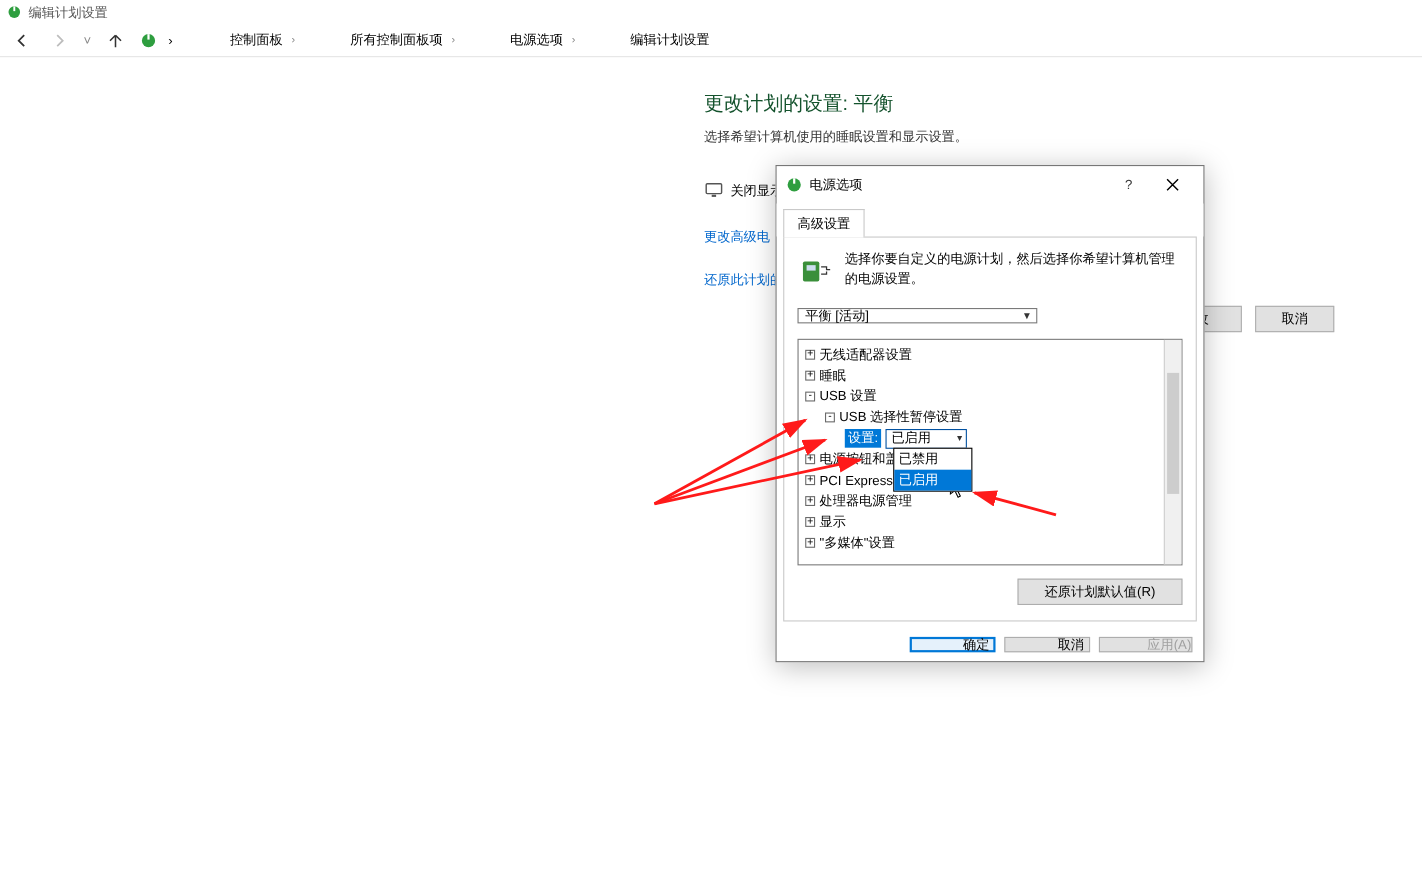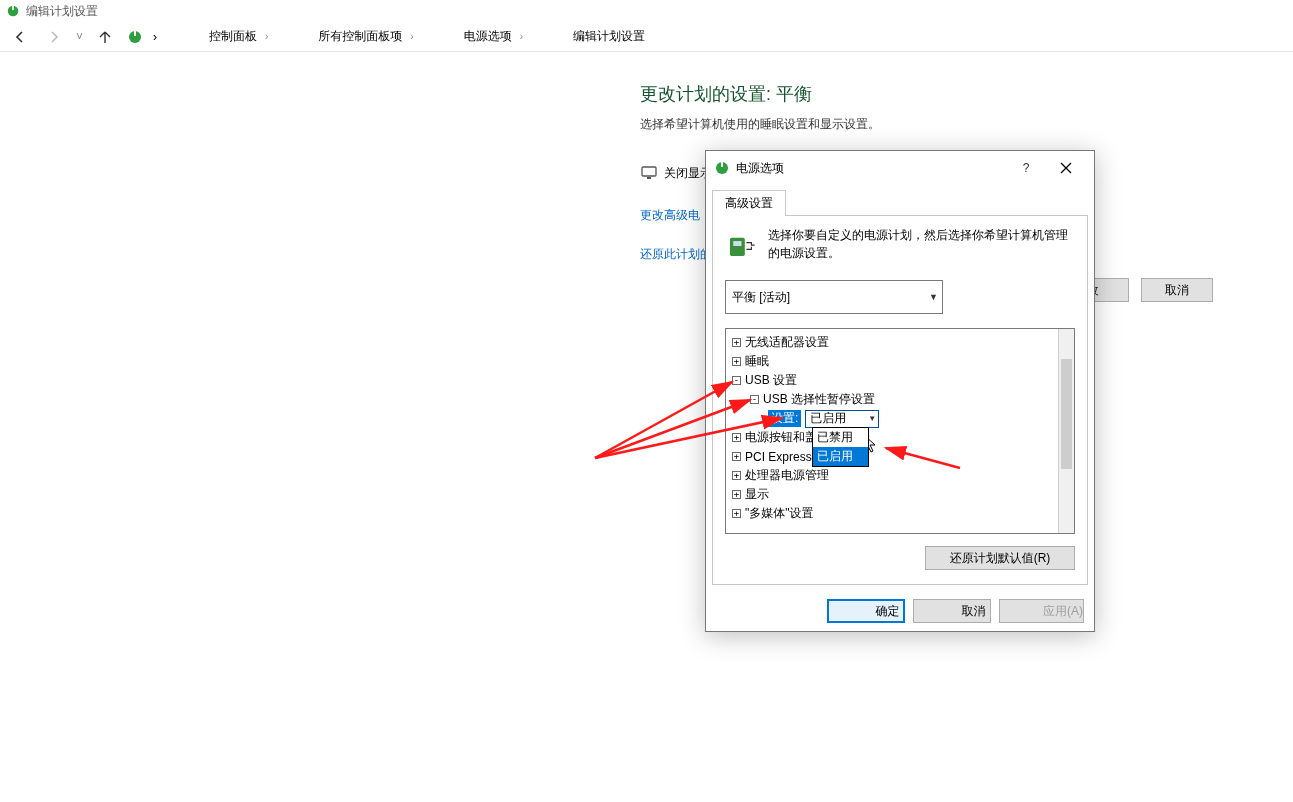--- a/index.html
+++ b/index.html
@@ -29,44 +29,44 @@
   
   .dialog { position: absolute; left: 705px; top: 150px; width: 390px; border: 1px solid #777; background: #fff; box-shadow: 0 4px 24px rgba(0,0,0,.25); }
   .dlg-titlebar { height: 34px; display: flex; align-items: center; padding: 0 8px; }
   .dlg-titlebar .t { flex: 1; display: flex; align-items: center; gap: 6px; }
   .dlg-titlebar .tbtn { width: 40px; height: 30px; display: flex; align-items: center; justify-content: center; color: #333; }
   .tabstrip { display: flex; padding: 4px 6px 0 6px; background: #fff;}
   .tab { border: 1px solid #c9c9c9; border-bottom: none; padding: 4px 12px; background: #fff; position: relative; top: 1px; }
   .tab.active { background: #fff; }
   .tabpage { border: 1px solid #c9c9c9; margin: 0 6px 6px 6px; padding: 10px 12px 14px; background: #fff; }
   .desc-row { display: flex; gap: 10px; margin-bottom: 14px; }
-  .plan-select { width: 218px; height: 34px; border: 1px solid #7a7a7a; display: flex; align-items: center; justify-content: space-between; padding: 0 4px 0 6px; background: #fff; }
+  .plan-select { width: 218px; height: 14px; border: 1px solid #7a7a7a; display: flex; align-items: center; justify-content: space-between; padding: 0 4px 0 6px; background: #fff; }
   .plan-select .dd { font-size: 9px; color: #333; }
 
   .tree-wrap { border: 1px solid #7a7a7a; height: 206px; display: flex; margin-top: 14px; position: relative; }
   .tree { flex: 1; padding: 4px 2px; overflow: hidden; }
   .tree-scroll { width: 16px; background: #f0f0f0; border-left: 1px solid #cfcfcf; position: relative; }
   .tree-scroll .thumb { position: absolute; left: 2px; right: 2px; top: 30px; height: 110px; background: #cdcdcd; }
   .node { display: flex; align-items: center; gap: 4px; height: 19px; padding-left: 4px; white-space: nowrap; }
   .sq { width: 9px; height: 9px; border: 1px solid #6a6a6a; display: flex; align-items: center; justify-content: center; font-size: 9px; line-height: 1; font-family: monospace; background: #fff; }
   .lvl1 { padding-left: 4px; }
   .lvl2 { padding-left: 22px; }
   .lvl3 { padding-left: 40px; }
   .setting-label { background: #0078d7; color: #fff; padding: 0 3px; }
   .setting-dd { border: 1px solid #0050a0; height: 18px; display: inline-flex; align-items: center; padding: 0 2px 0 4px; gap: 22px; min-width: 66px; justify-content: space-between; background: #fff; }
   .setting-dd .dd { font-size: 8px; color: #333; }
 
   
-  .ddlist { position: absolute; border: 1px solid #000; background: #fff; width: 57px; z-index: 5; }
+  .ddlist { position: absolute; border: 1px solid #000; background: #fff; width: 72px; z-index: 5; }
   .ddlist .opt { padding: 1px 4px; }
   .ddlist .opt.hi { background: #0078d7; color: #fff; }
 
   .restore-row { display: flex; justify-content: flex-end; margin-top: 12px; }
   .dlg-footer { display: flex; justify-content: flex-end; gap: 8px; padding: 8px 10px; }
-  .dbtn { min-width: 78px; height: 24px; border: 1px solid #adadad; background: #e1e1e1; display: flex; align-items: center; justify-content: center; padding-left: 43px; }
+  .dbtn { min-width: 78px; height: 14px; border: 1px solid #adadad; background: #e1e1e1; display: flex; align-items: center; justify-content: center; padding-left: 43px; }
   .dbtn.primary { border: 2px solid #0078d7; background: #e5f1fb; }
   .dbtn.disabled { color: #a0a0a0; }
 
   
   .arrows { position: absolute; left: 0; top: 0; pointer-events: none; }
 
   
   .cursor { position: absolute; left: 863px; top: 434px; pointer-events: none; }
 </style>
 </head>

